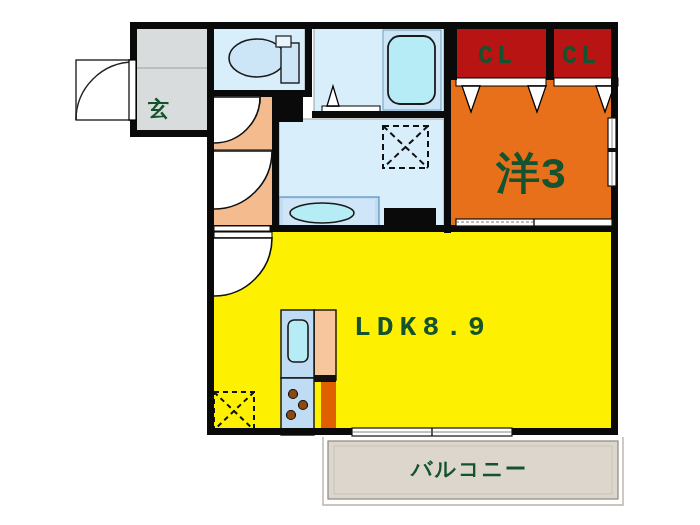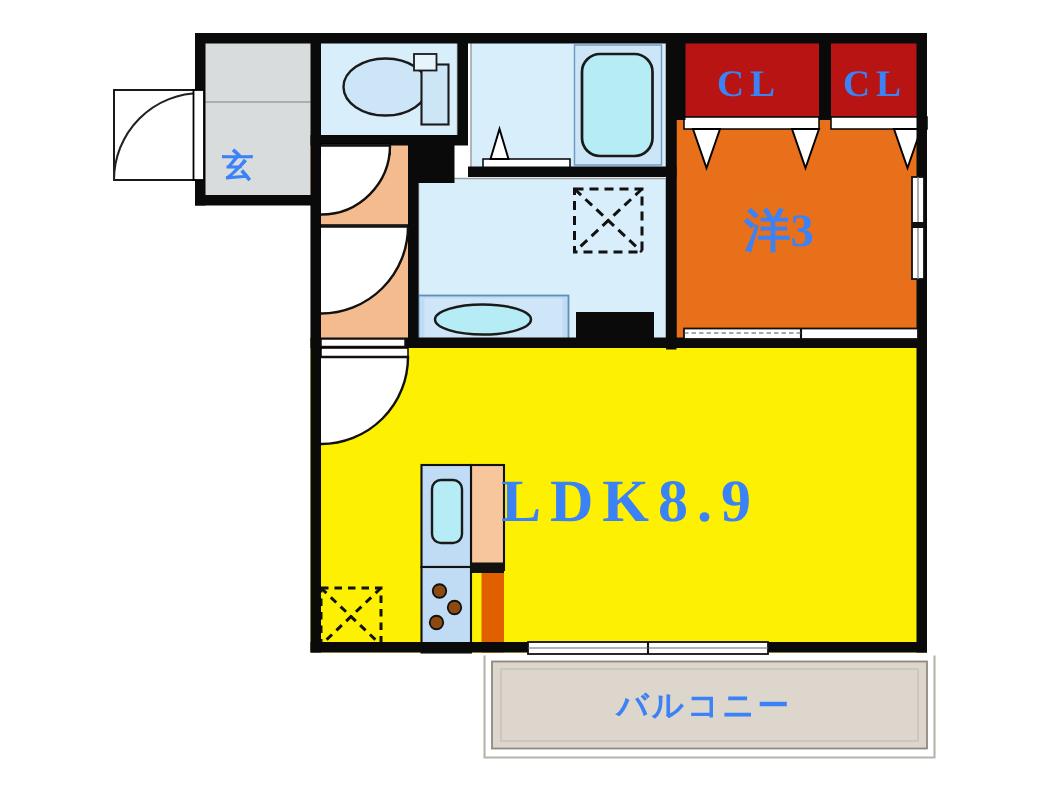--- a/index.html
+++ b/index.html
@@ -18,31 +18,31 @@
     width: 700px;
     height: 525px;
     background: #ffffff;
   }
   #floorplan svg {
     position: absolute;
     top: 0; left: 0;
   }
   .lbl {
     position: absolute;
-    font-family: Liberation Serif, serif;
-    color: #3b82f6;
+    font-family: Liberation Mono, monospace;
+    color: #14532d;
     white-space: nowrap;
     line-height: 1;
     font-weight: 700;
   }
   .lbl-genkan  { font-size: 21px; left: 148px; top: 100px; }
   .lbl-cl1     { font-size: 25px; left: 478px; top: 44px; letter-spacing: 4px; }
   .lbl-cl2     { font-size: 25px; left: 562px; top: 44px; letter-spacing: 4px; }
-  .lbl-yo3     { font-size: 31px; left: 496px; top: 138px; letter-spacing: 0px; }
-  .lbl-ldk     { font-size: 40px; left: 334px; top: 314px; letter-spacing: 6px; font-weight: 700;}
+  .lbl-yo3     { font-size: 44px; left: 496px; top: 154px; letter-spacing: 0px; }
+  .lbl-ldk     { font-size: 28px; left: 354px; top: 314px; letter-spacing: 6px; font-weight: 700;}
   .lbl-balcony { font-size: 21px; left: 411px; top: 460px; letter-spacing: 2px; text-align: center; }
 </style>
 </head>
 <body>
 
 <div id="floorplan">
 
   <svg width="700" height="525" viewBox="0 0 700 525">
 
     <rect x="136" y="28" width="78" height="104" fill="#d8dcdd" stroke="#9aa0a2" stroke-width="1"></rect>

